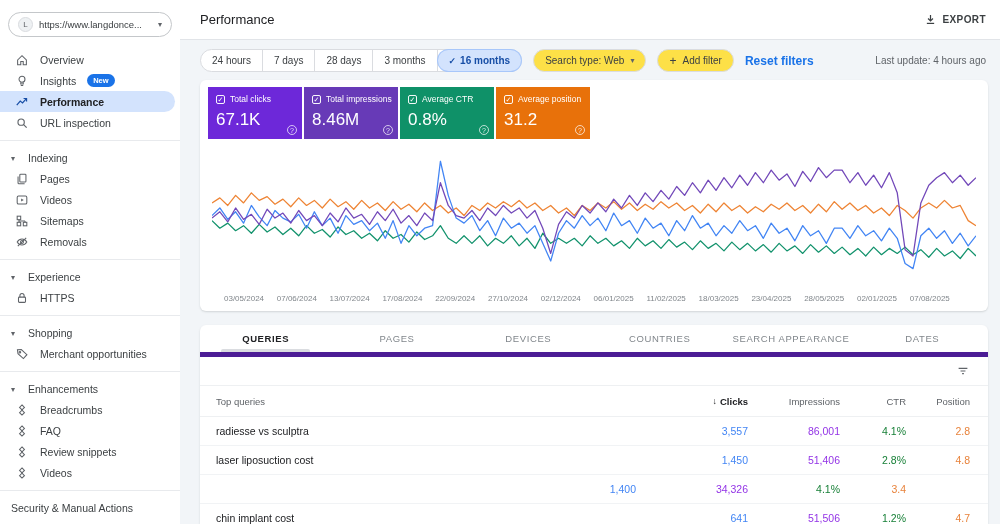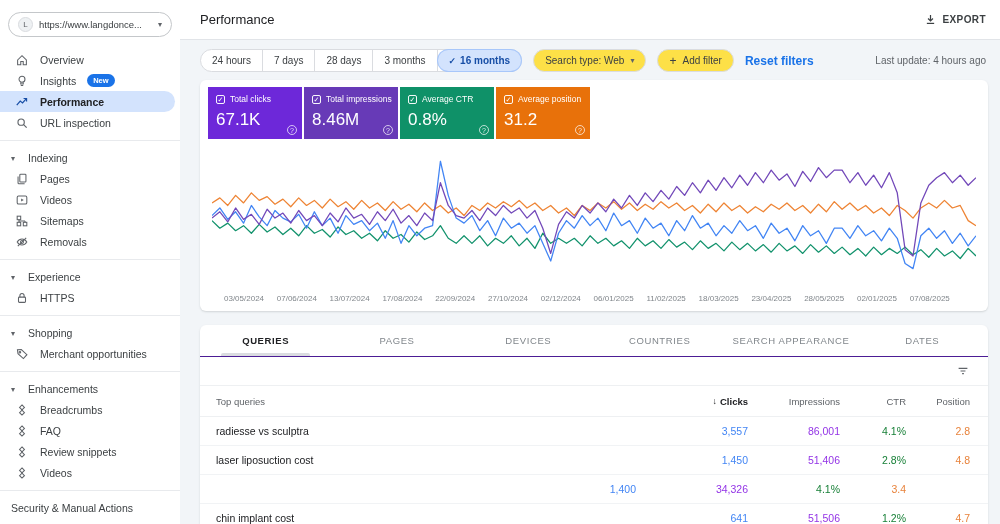--- a/index.html
+++ b/index.html
@@ -70,21 +70,21 @@
   .card .help { position:absolute; right:5px; bottom:4px; width:10px; height:10px;
                 border:1px solid rgba(255,255,255,.7); border-radius:50%; font-size:7px;
                 display:flex; align-items:center; justify-content:center; color:rgba(255,255,255,.85); cursor:pointer; }
 
   .chart-area { margin:14px 4px 0; }
   svg.chart { display:block; width:100%; height:136px; }
   .dates { display:flex; justify-content:space-between; padding:5px 26px 3px 12px;
            font-size:8px; color:#80868b; }
 
   .table-panel { flex:1; min-height:0; display:flex; flex-direction:column; border-radius:6px 6px 0 0; }
-  .tabs { flex:none; display:flex; height:32px; border-bottom:1px solid #4c1d95; }
+  .tabs { flex:none; display:flex; height:32px; border-bottom:5px solid #4c1d95; }
   .tab { flex:1; display:flex; align-items:center; justify-content:center; position:relative;
          font-size:9.5px; letter-spacing:.6px; color:#80868b; cursor:pointer; white-space:nowrap; }
   .tab.active { color:#202124; font-weight:bold; }
   .tab.active::after { content:""; position:absolute; left:16%; right:16%; bottom:0; height:3px;
                        background:#dadce0; border-radius:2px 2px 0 0; }
   .toolbar { flex:none; height:29px; display:flex; align-items:center; justify-content:flex-end;
              padding-right:18px; border-bottom:1px solid #eef0f2; }
   .filter-ic { color:#5f6368; cursor:pointer; display:flex; }
   .filter-ic svg { width:14px; height:14px; }
   .thead, .trow { display:grid; grid-template-columns:1fr 112px 92px 66px 64px; align-items:center; padding:0 18px 0 16px; }

